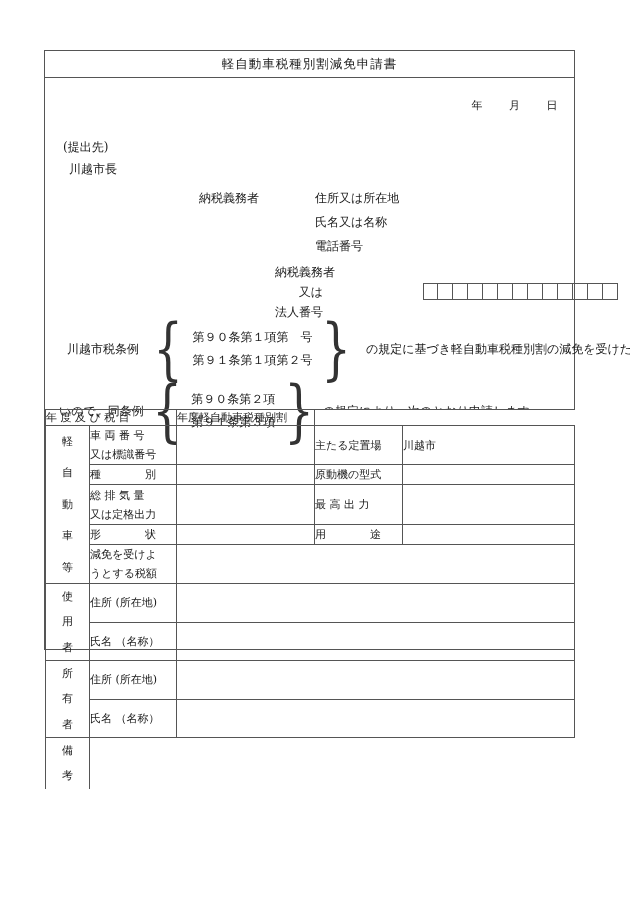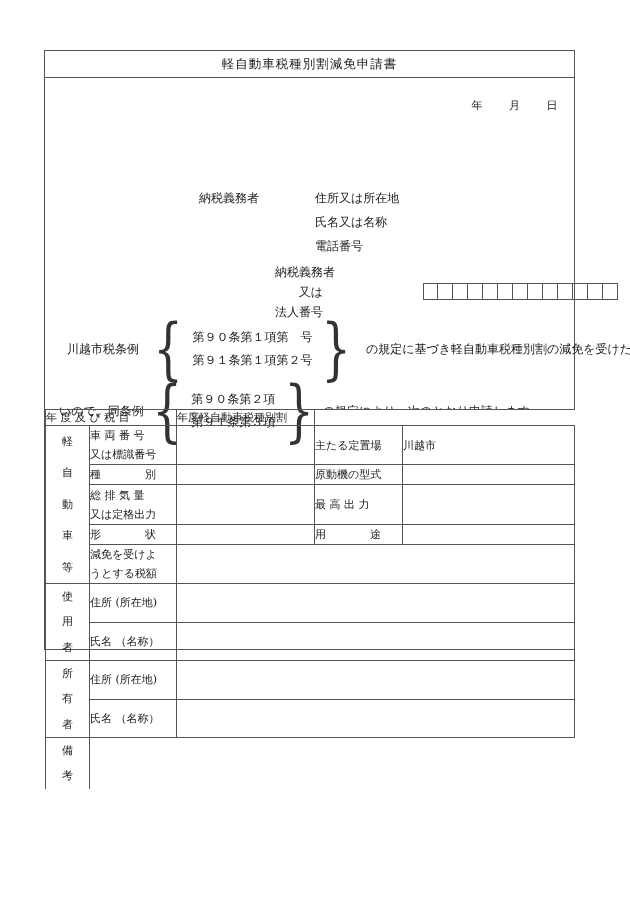--- a/index.html
+++ b/index.html
@@ -220,20 +220,24 @@
     <div class="title-band">
       <div class="title-text">軽自動車税種別割減免申請書</div>
     </div>
 
     <div class="upper">
 
       <div class="date-line">
         <span>年</span><span class="gap-a"></span><span>月</span><span class="gap-b"></span><span>日</span>
       </div>
 
+      <div class="submit-to">
+        <span>(提出先)</span>
+        <span class="mayor">川越市長</span>
+      </div>
 
       <div class="taxpayer">
         <div class="tp-row">
           <div class="tp-title">納税義務者</div>
           <div class="tp-label">住所又は所在地</div>
         </div>
         <div class="tp-row">
           <div class="tp-title"></div>
           <div class="tp-label">氏名又は名称</div>
         </div>

